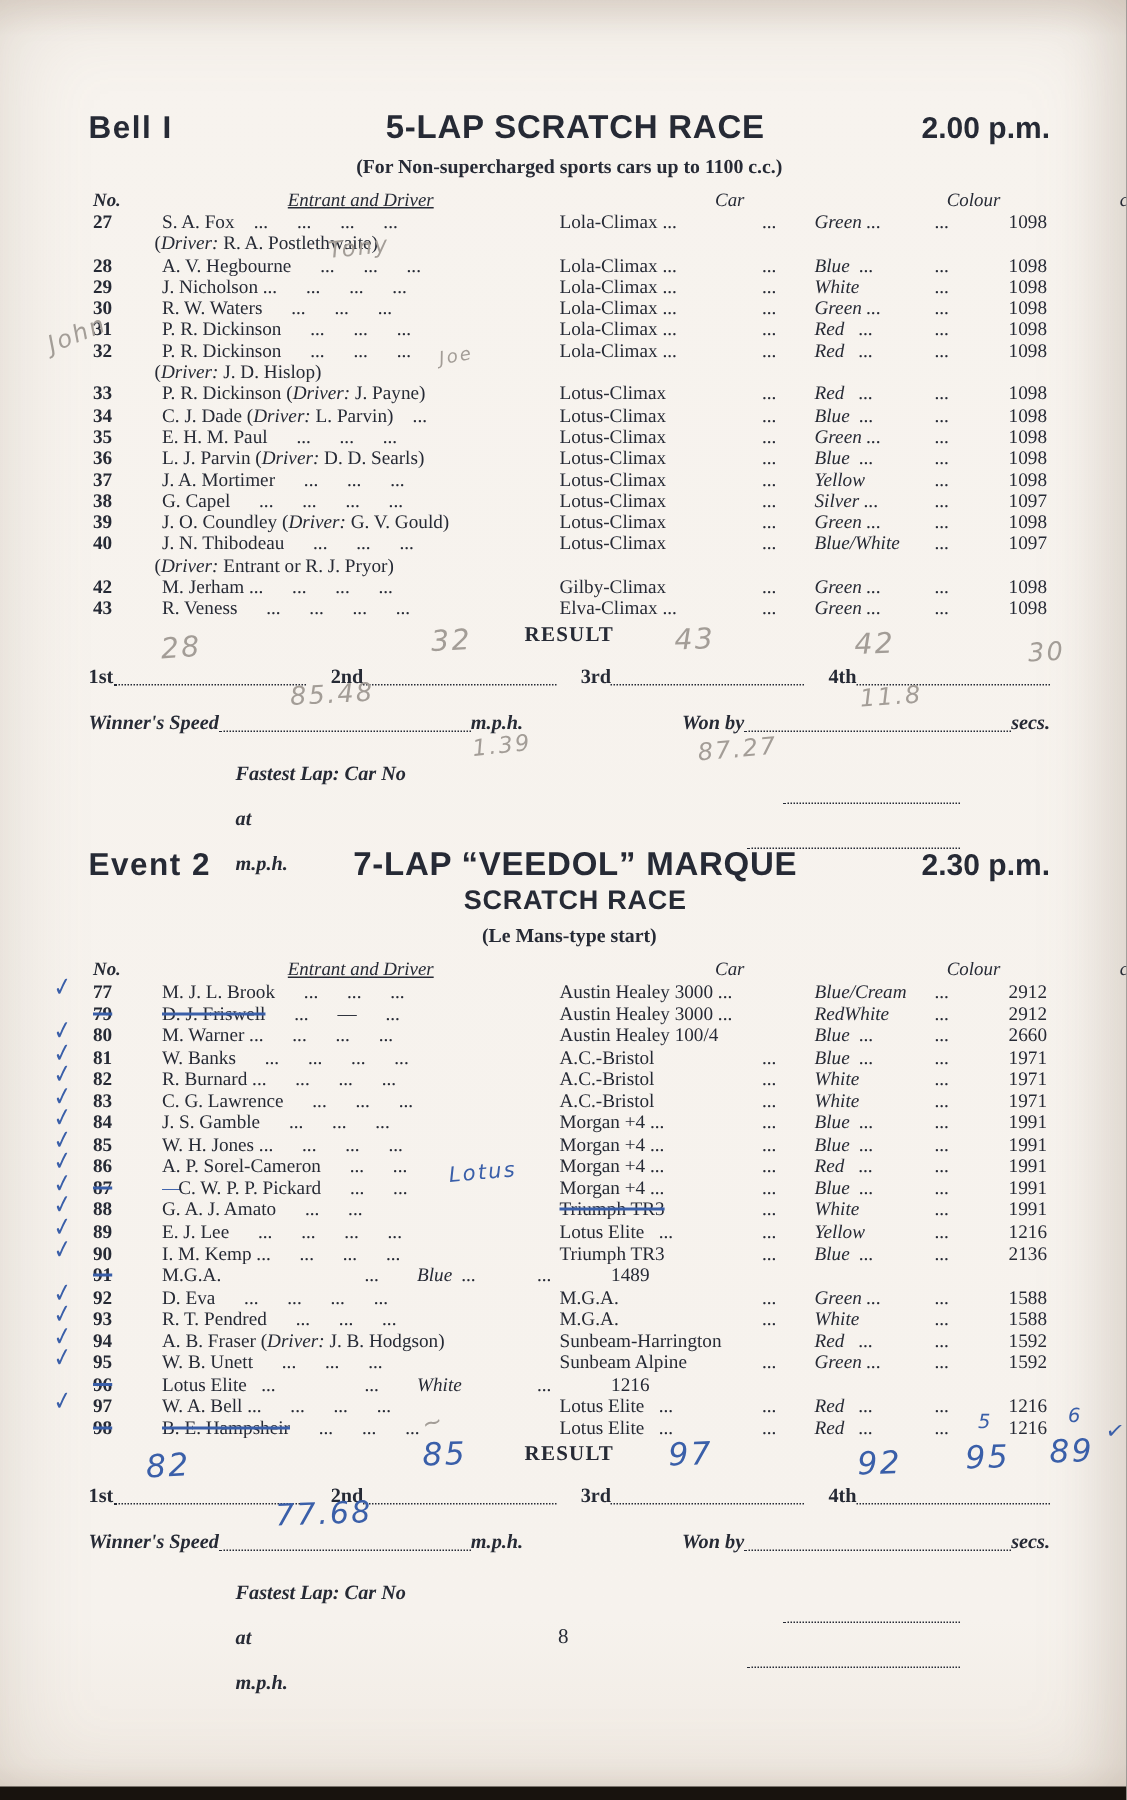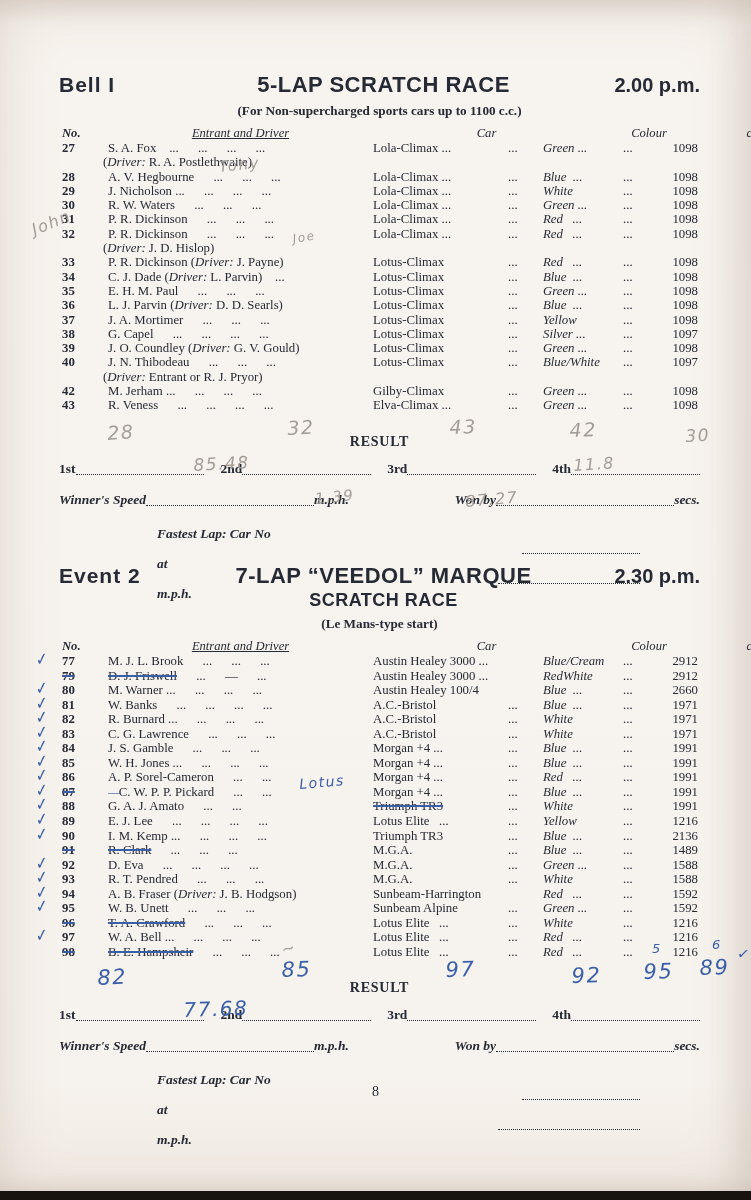--- a/index.html
+++ b/index.html
@@ -32,21 +32,21 @@
   .c-car{width:135px;flex:none;}
   .c-m1{width:35px;flex:none;}
   .c-colour{width:80px;flex:none;font-style:italic;}
   .c-m2{width:33px;flex:none;}
   .c-cc{width:42px;flex:none;text-align:right;}
   .note-row{padding-left:44px;}
   .tick{position:absolute;left:-23px;top:-2px;color:#3a5fa9;font-family:"DejaVu Sans",sans-serif;font-size:14px;transform:rotate(-6deg) scale(1.05,1.25);}
   .pen-strike{text-decoration:line-through;text-decoration-color:#3a5fa9;text-decoration-thickness:1.8px;}
   .pen-dash{color:#3a5fa9;letter-spacing:-2px;}
 
-  .result-title{text-align:center;font-weight:700;font-size:14px;letter-spacing:.8px;margin-top:21px;}
+  .result-title{text-align:center;font-weight:700;font-size:14px;letter-spacing:.8px;margin-top:3px;}
   .places{display:flex;align-items:baseline;font-size:13.5px;font-weight:700;margin-top:11px;}
   .plabel{flex:none;}
   .leader{border-bottom:1.7px dotted #262a35;height:11px;align-self:flex-end;margin-bottom:2px;}
   .pl{flex:1;}
   .gap{width:16px;flex:none;}
   .speedline,.fastline{display:flex;align-items:baseline;font-size:13.5px;margin-top:15px;}
   .slabel{font-weight:700;font-style:italic;flex:none;}
   .sunit{font-weight:700;font-style:italic;flex:none;}
   .w150{width:168px;flex:none;} .w160{width:178px;flex:none;}
   .w110{width:118px;flex:none;} .w140{width:142px;flex:none;}
@@ -160,26 +160,26 @@
         <div class="row"><span class="tick">✓</span><span class="c-no">81</span><span class="c-entrant"><span class="">W. Banks</span><span class="">      ...      ...      ...      ...</span></span><span class="c-car">A.C.-Bristol</span><span class="c-m1">...</span><span class="c-colour">Blue  ...</span><span class="c-m2">...</span><span class="c-cc">1971</span></div>
         <div class="row"><span class="tick">✓</span><span class="c-no">82</span><span class="c-entrant"><span class="">R. Burnard ...</span><span class="">      ...      ...      ...</span></span><span class="c-car">A.C.-Bristol</span><span class="c-m1">...</span><span class="c-colour">White</span><span class="c-m2">...</span><span class="c-cc">1971</span></div>
         <div class="row"><span class="tick">✓</span><span class="c-no">83</span><span class="c-entrant"><span class="">C. G. Lawrence</span><span class="">      ...      ...      ...</span></span><span class="c-car">A.C.-Bristol</span><span class="c-m1">...</span><span class="c-colour">White</span><span class="c-m2">...</span><span class="c-cc">1971</span></div>
         <div class="row"><span class="tick">✓</span><span class="c-no">84</span><span class="c-entrant"><span class="">J. S. Gamble</span><span class="">      ...      ...      ...</span></span><span class="c-car">Morgan +4 ...</span><span class="c-m1">...</span><span class="c-colour">Blue  ...</span><span class="c-m2">...</span><span class="c-cc">1991</span></div>
         <div class="row"><span class="tick">✓</span><span class="c-no">85</span><span class="c-entrant"><span class="">W. H. Jones ...</span><span class="">      ...      ...      ...</span></span><span class="c-car">Morgan +4 ...</span><span class="c-m1">...</span><span class="c-colour">Blue  ...</span><span class="c-m2">...</span><span class="c-cc">1991</span></div>
         <div class="row"><span class="tick">✓</span><span class="c-no">86</span><span class="c-entrant"><span class="">A. P. Sorel-Cameron</span><span class="">      ...      ...</span></span><span class="c-car">Morgan +4 ...</span><span class="c-m1">...</span><span class="c-colour">Red   ...</span><span class="c-m2">...</span><span class="c-cc">1991</span></div>
         <div class="row"><span class="tick">✓</span><span class="c-no pen-strike">87</span><span class="c-entrant"><span class="pen-dash">—</span><span class="">C. W. P. P. Pickard</span><span class="">      ...      ...</span></span><span class="c-car">Morgan +4 ...</span><span class="c-m1">...</span><span class="c-colour">Blue  ...</span><span class="c-m2">...</span><span class="c-cc">1991</span></div>
         <div class="row"><span class="tick">✓</span><span class="c-no">88</span><span class="c-entrant"><span class="">G. A. J. Amato</span><span class="">      ...      ...</span></span><span class="c-car pen-strike">Triumph TR3</span><span class="c-m1">...</span><span class="c-colour">White</span><span class="c-m2">...</span><span class="c-cc">1991</span></div>
         <div class="row"><span class="tick">✓</span><span class="c-no">89</span><span class="c-entrant"><span class="">E. J. Lee</span><span class="">      ...      ...      ...      ...</span></span><span class="c-car">Lotus Elite   ...</span><span class="c-m1">...</span><span class="c-colour">Yellow</span><span class="c-m2">...</span><span class="c-cc">1216</span></div>
         <div class="row"><span class="tick">✓</span><span class="c-no">90</span><span class="c-entrant"><span class="">I. M. Kemp ...</span><span class="">      ...      ...      ...</span></span><span class="c-car">Triumph TR3</span><span class="c-m1">...</span><span class="c-colour">Blue  ...</span><span class="c-m2">...</span><span class="c-cc">2136</span></div>
-        <div class="row"><span class="c-no pen-strike">91</span><span class="c-entrant"><span class="pen-strike">R. Clark</span><span class="">      ...      ...      ...</span></span><span class="c-car">M.G.A.</span><span class="c-m1">...</span><span class="c-colour">Blue  ...</span><span class="c-m2">...</span><span class="c-cc">1489</span></div>
+        <div class="row"><span class="c-no pen-strike">91</span><span class="c-car">M.G.A.</span><span class="c-m1">...</span><span class="c-colour">Blue  ...</span><span class="c-m2">...</span><span class="c-cc">1489</span></div>
         <div class="row"><span class="tick">✓</span><span class="c-no">92</span><span class="c-entrant"><span class="">D. Eva</span><span class="">      ...      ...      ...      ...</span></span><span class="c-car">M.G.A.</span><span class="c-m1">...</span><span class="c-colour">Green ...</span><span class="c-m2">...</span><span class="c-cc">1588</span></div>
         <div class="row"><span class="tick">✓</span><span class="c-no">93</span><span class="c-entrant"><span class="">R. T. Pendred</span><span class="">      ...      ...      ...</span></span><span class="c-car">M.G.A.</span><span class="c-m1">...</span><span class="c-colour">White</span><span class="c-m2">...</span><span class="c-cc">1588</span></div>
         <div class="row"><span class="tick">✓</span><span class="c-no">94</span><span class="c-entrant"><span class="">A. B. Fraser (<i>Driver:</i> J. B. Hodgson)</span></span><span class="c-car">Sunbeam-Harrington</span><span class="c-m1"></span><span class="c-colour">Red   ...</span><span class="c-m2">...</span><span class="c-cc">1592</span></div>
         <div class="row"><span class="tick">✓</span><span class="c-no">95</span><span class="c-entrant"><span class="">W. B. Unett</span><span class="">      ...      ...      ...</span></span><span class="c-car">Sunbeam Alpine</span><span class="c-m1">...</span><span class="c-colour">Green ...</span><span class="c-m2">...</span><span class="c-cc">1592</span></div>
-        <div class="row"><span class="c-no pen-strike">96</span><span class="c-entrant"><span class="pen-strike">T. A. Crawford</span><span class="">      ...      ...      ...</span></span><span class="c-car">Lotus Elite   ...</span><span class="c-m1">...</span><span class="c-colour">White</span><span class="c-m2">...</span><span class="c-cc">1216</span></div>
+        <div class="row"><span class="c-no pen-strike">96</span><span class="c-car">Lotus Elite   ...</span><span class="c-m1">...</span><span class="c-colour">White</span><span class="c-m2">...</span><span class="c-cc">1216</span></div>
         <div class="row"><span class="tick">✓</span><span class="c-no">97</span><span class="c-entrant"><span class="">W. A. Bell ...</span><span class="">      ...      ...      ...</span></span><span class="c-car">Lotus Elite   ...</span><span class="c-m1">...</span><span class="c-colour">Red   ...</span><span class="c-m2">...</span><span class="c-cc">1216</span></div>
         <div class="row"><span class="c-no pen-strike">98</span><span class="c-entrant"><span class="pen-strike">B. E. Hampsheir</span><span class="">      ...      ...      ...</span></span><span class="c-car">Lotus Elite   ...</span><span class="c-m1">...</span><span class="c-colour">Red   ...</span><span class="c-m2">...</span><span class="c-cc">1216</span></div>
       </div>
 
     <div class="result">
       <div class="result-title">RESULT</div>
       <div class="places">
         <span class="plabel">1st</span>
           <span class="leader pl"></span>
           <span class="gap"></span>

